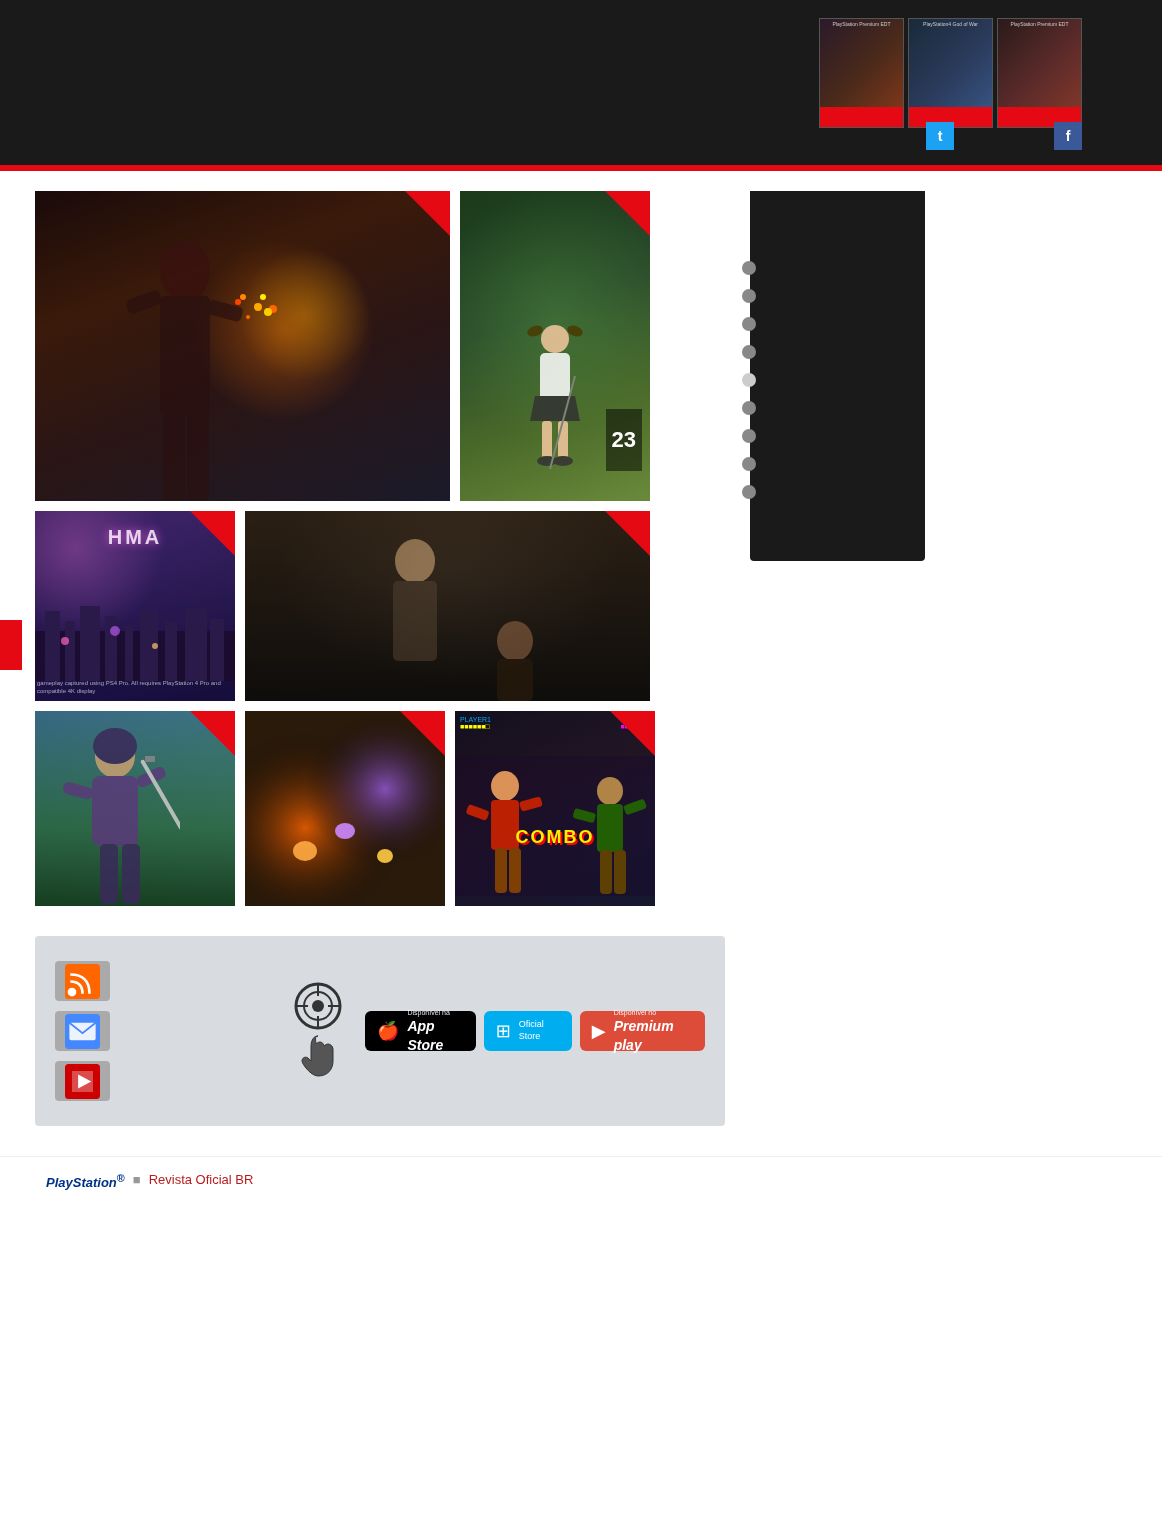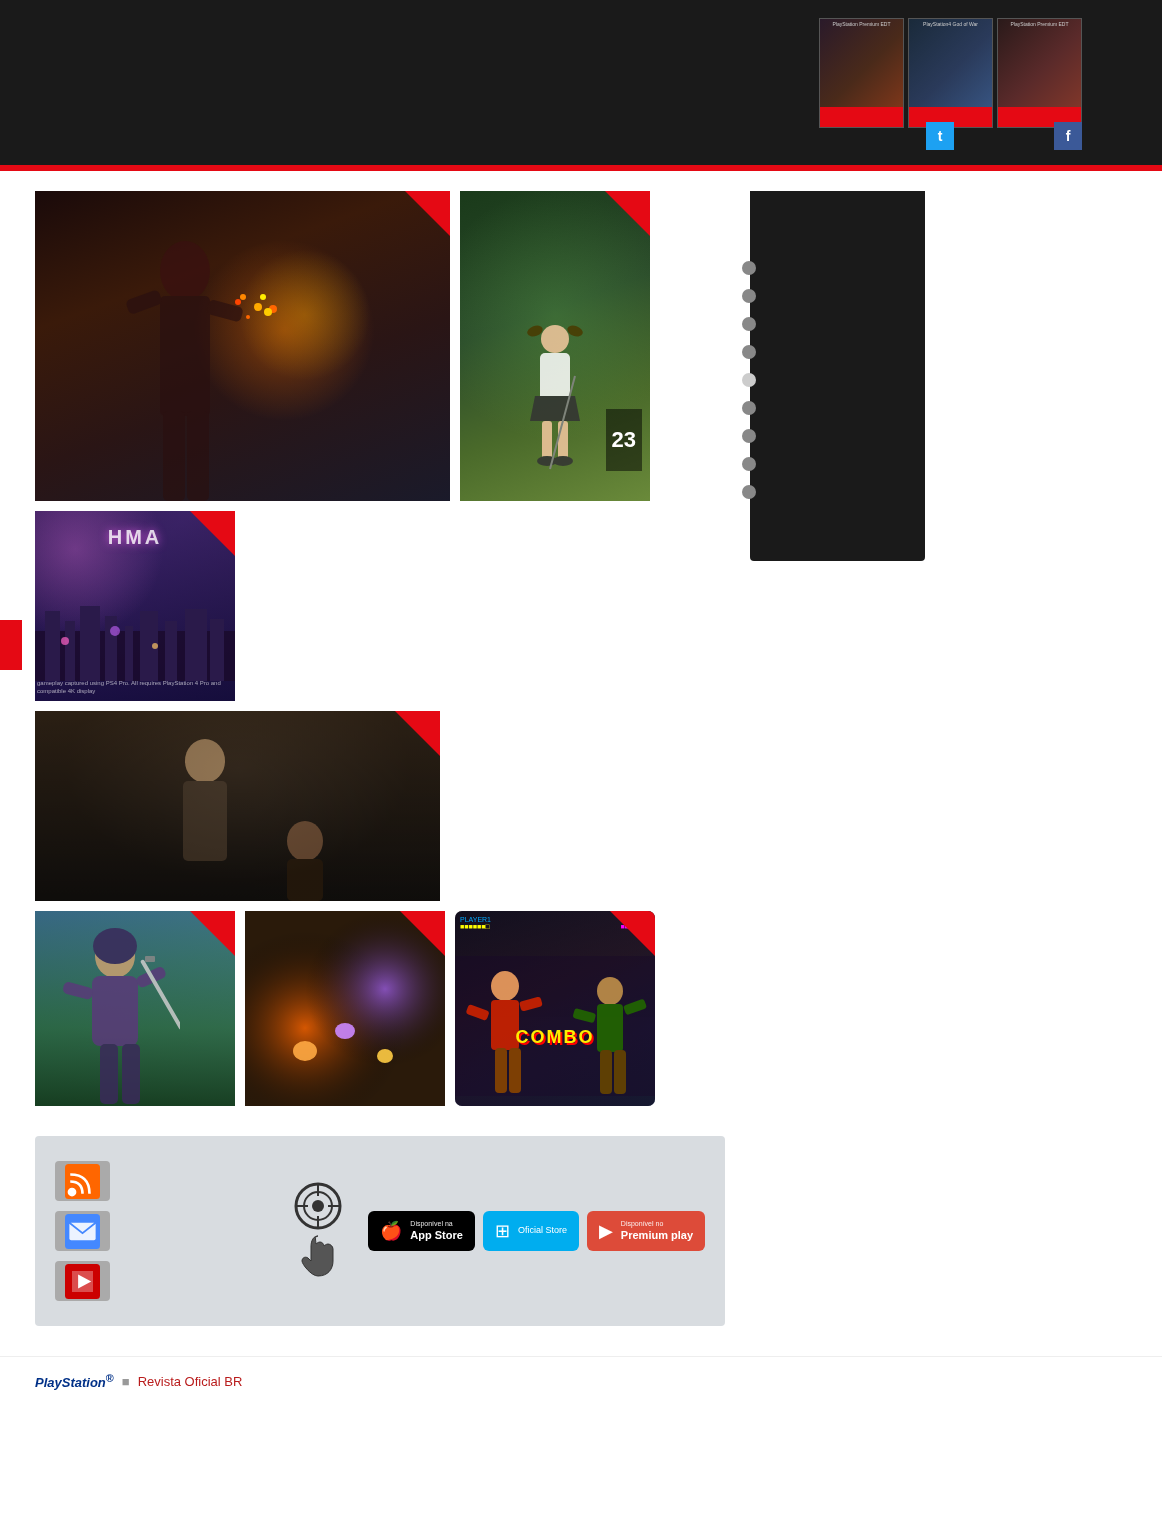--- a/index.html
+++ b/index.html
@@ -145,21 +145,20 @@
       height: 4px;
       background: #ff6600;
       border-radius: 50%;
       box-shadow: 10px -10px 0 2px #ffaa00, -10px -15px 0 1px #ff4400, 20px -5px 0 2px #ffcc00, -5px -20px 0 1px #ff8800, 15px -20px 0 1px #ffee00, 25px -8px 0 2px #ff6600;
     }
 
     
     .row-2 {
       display: flex;
       gap: 10px;
-      flex-direction: column;
     }
     .img-small-1 {
       width: 200px;
       height: 190px;
       background: linear-gradient(135deg, #2a1a4a 0%, #3a2a6a 40%, #1a1a3a 100%);
       position: relative;
       overflow: hidden;
     }
     .img-medium-1 {
       width: 405px;
@@ -187,21 +186,20 @@
       background: linear-gradient(160deg, #3a1a0a 0%, #5a2a1a 40%, #8a4a1a 70%, #aa6a2a 100%);
       position: relative;
       overflow: hidden;
     }
     .img-medium-3 {
       width: 200px;
       height: 195px;
       background: linear-gradient(160deg, #1a0a0a 0%, #3a1a1a 40%, #2a2a4a 70%, #1a3a5a 100%);
       position: relative;
       overflow: hidden;
-      border-radius: 7px;
     }
 
     
     .red-badge {
       position: absolute;
       top: 0;
       right: 0;
       width: 0;
       height: 0;
       border-style: solid;
@@ -388,21 +386,21 @@
       background: #00adef;
       color: white;
     }
     .store-btn.googleplay {
       background: #dd4b39;
       color: white;
     }
     .store-btn-icon { font-size: 18px; }
     .store-btn-text { font-size: 9px; line-height: 1.3; }
     .store-btn-text .available { font-size: 7px; display: block; opacity: 0.9; }
-    .store-btn-text .name { font-size: 11px; font-weight: bold; display: block; }
+    .store-btn-text .name { font-size: 14px; font-weight: bold; display: block; font-style: italic; }
 
     
     .sidebar {
       width: 195px;
       flex-shrink: 0;
     }
     .sidebar-dark-box {
       background: #1a1a1a;
       width: 175px;
       min-height: 370px;
@@ -422,23 +420,23 @@
       width: 14px;
       height: 14px;
       border-radius: 50%;
       background: #888;
       cursor: pointer;
     }
     .sidebar-dot.active { background: #ccc; }
 
     
     .footer {
-      padding: 15px 35px;
-      display: flex;
-      align-items: center;
+      padding: 15px 46px;
+      display: flex;
+      align-items: flex-start;
       gap: 8px;
       border-top: 1px solid #eee;
       margin-top: 10px;
     }
     .footer-logo {
       font-size: 13px;
       font-weight: bold;
       color: #003087;
     }
     .footer-logo span { font-style: italic; }

